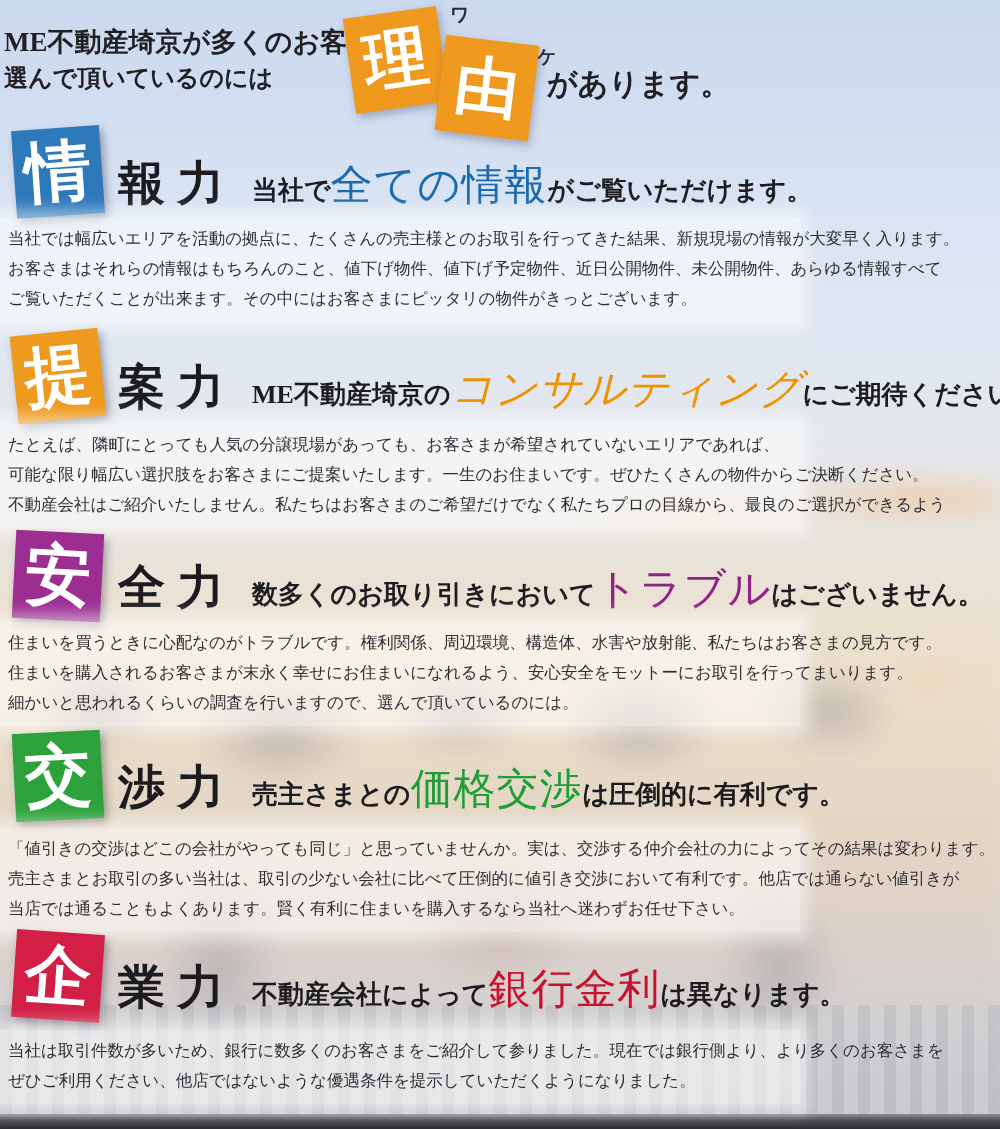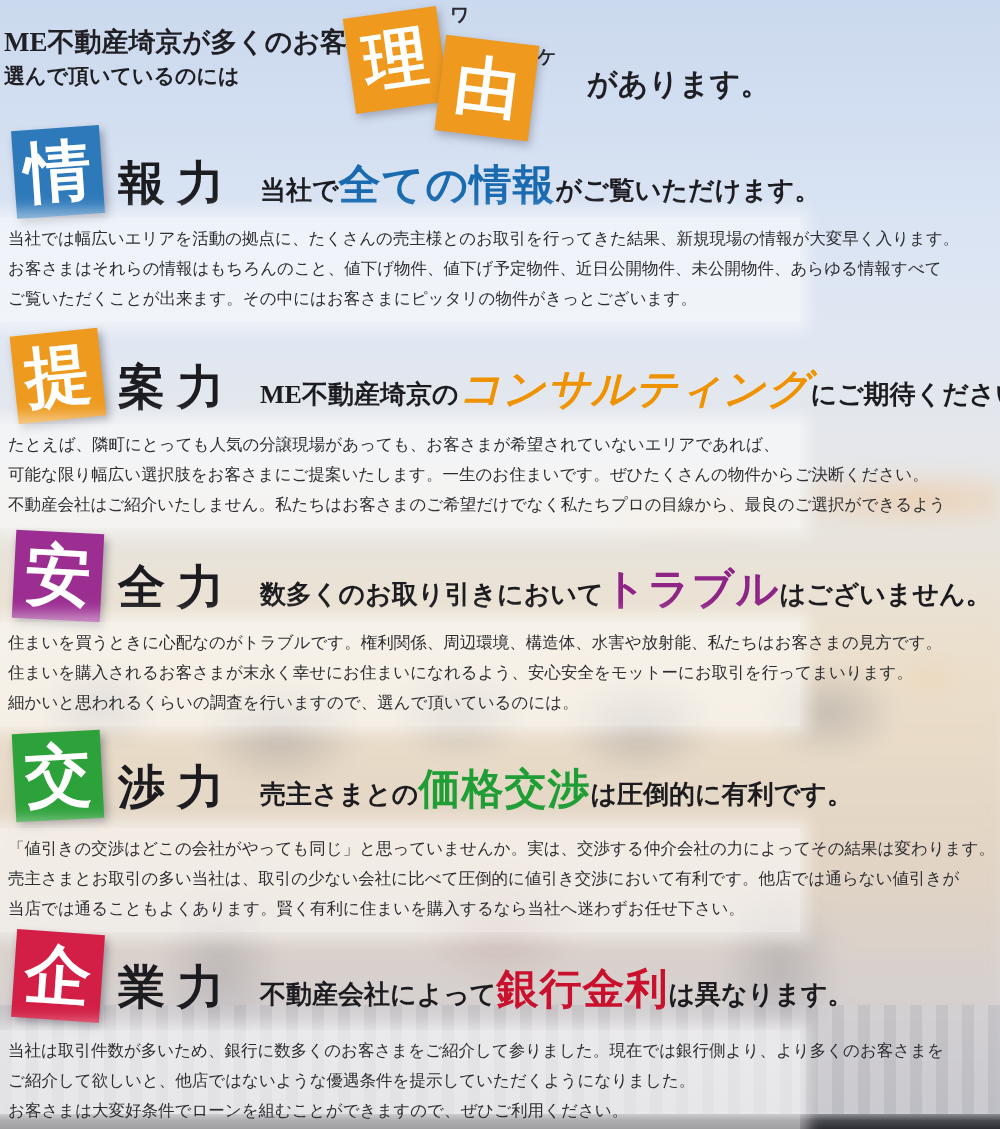--- a/index.html
+++ b/index.html
@@ -40,52 +40,52 @@
   }
   .floor-band{
     position:absolute;left:0;right:0;bottom:0;height:15px;pointer-events:none;
     background:linear-gradient(180deg,#8e8e96 0%,#4a4a52 45%,#2c2c32 100%);
   }
 
   
   .header{position:absolute;left:0;top:0;width:1000px;height:170px;}
   .intro-line{position:absolute;left:4px;color:#1f1f24;font-weight:bold;white-space:nowrap;}
   .intro-line.l1{top:24px;font-size:27px;}
-  .intro-line.l2{top:62px;font-size:21px;}
+  .intro-line.l2{top:62px;font-size:24px;}
   .reason-box{
     position:absolute;width:94px;height:96px;text-align:center;
     box-shadow:2px 4px 8px rgba(60,60,80,.35);
   }
   .reason-box .kanji{color:#fff;font-size:64px;font-weight:bold;line-height:96px;}
   .reason-box.b1{left:349px;top:12px;transform:rotate(-8deg);}
   .reason-box.b2{left:440px;top:40px;transform:rotate(7deg);z-index:2;}
   .furigana{position:absolute;color:#2a2a30;font-size:19px;font-weight:bold;}
   .furigana.f1{left:450px;top:2px;}
   .furigana.f2{left:537px;top:44px;}
-  .intro-suffix{position:absolute;left:547px;top:64px;font-size:30px;font-weight:bold;color:#1f1f24;white-space:nowrap;margin-left:40px;}
+  .intro-suffix{position:absolute;left:547px;top:64px;font-size:30px;font-weight:bold;color:#1f1f24;white-space:nowrap;}
 
   
   .section{position:absolute;left:0;width:1000px;}
   .s1{top:126px;} .s2{top:330px;} .s3{top:530px;} .s4{top:730px;} .s5{top:930px;}
   .badge{
     position:absolute;left:14px;top:2px;width:88px;height:88px;text-align:center;
     box-shadow:3px 5px 9px rgba(40,40,60,.4);
   }
   .badge .kanji{color:#fff;font-size:66px;font-weight:bold;line-height:88px;}
   .s1 .badge{transform:rotate(-4deg);}
   .s2 .badge{transform:rotate(-6deg);}
   .s3 .badge{transform:rotate(3deg);}
   .s4 .badge{transform:rotate(-3deg);}
   .s5 .badge{transform:rotate(4deg);}
   .heading{
     position:absolute;left:118px;top:26px;white-space:nowrap;color:#1c1c20;
   }
-  .heading .title-rest{font-size:47px;font-weight:bold;letter-spacing:12px;margin-right:24px;}
+  .heading .title-rest{font-size:47px;font-weight:bold;letter-spacing:12px;margin-right:16px;}
   .heading .lead-pre,.heading .lead-post{font-size:26px;font-weight:bold;}
-  .heading .lead-em{font-size:42px;font-weight:bold;letter-spacing:1px;}
+  .heading .lead-em{font-size:42px;font-weight:normal;letter-spacing:1px;}
   .s2 .lead-em{font-style:italic;}
   .body-text{
     position:absolute;left:0;width:800px;box-sizing:border-box;
     padding:6px 1px 8px 8px;
     background:rgba(255,255,255,.55);
     box-shadow:0 0 14px 8px rgba(255,255,255,.5);
     color:#2e2e32;font-size:16.5px;line-height:30px;
   }
   .s1 .body-text{top:92px;} .s2 .body-text{top:94px;} .s3 .body-text{top:92px;}
   .s4 .body-text{top:98px;} .s5 .body-text{top:100px;}
@@ -171,17 +171,16 @@
 
   <div class="section s5">
     <div class="badge" style="background: rgb(211, 31, 69);">
       <span class="kanji">企</span>
     </div>
     <div class="heading">
       <span class="title-rest">業力</span><span class="lead-pre">不動産会社によって</span><span class="lead-em" style="color: rgb(201, 17, 46); text-align: center;">銀行金利</span><span class="lead-post">は異なります。</span>
     </div>
     <div class="body-text">
       <div class="body-line">当社は取引件数が多いため、銀行に数多くのお客さまをご紹介して参りました。現在では銀行側より、より多くのお客さまを</div>
-      <div class="body-line">ご紹介して欲しいと、他店ではないような優遇条件を提示していただくようになりました。</div>
-      <div class="body-line">お客さまは大変好条件でローンを組むことができますので、ぜひご利用ください。</div>
+      <div class="body-line">ぜひご利用ください、他店ではないような優遇条件を提示していただくようになりました。</div>
     </div>
   </div>
 </div>
 
 </body></html>

